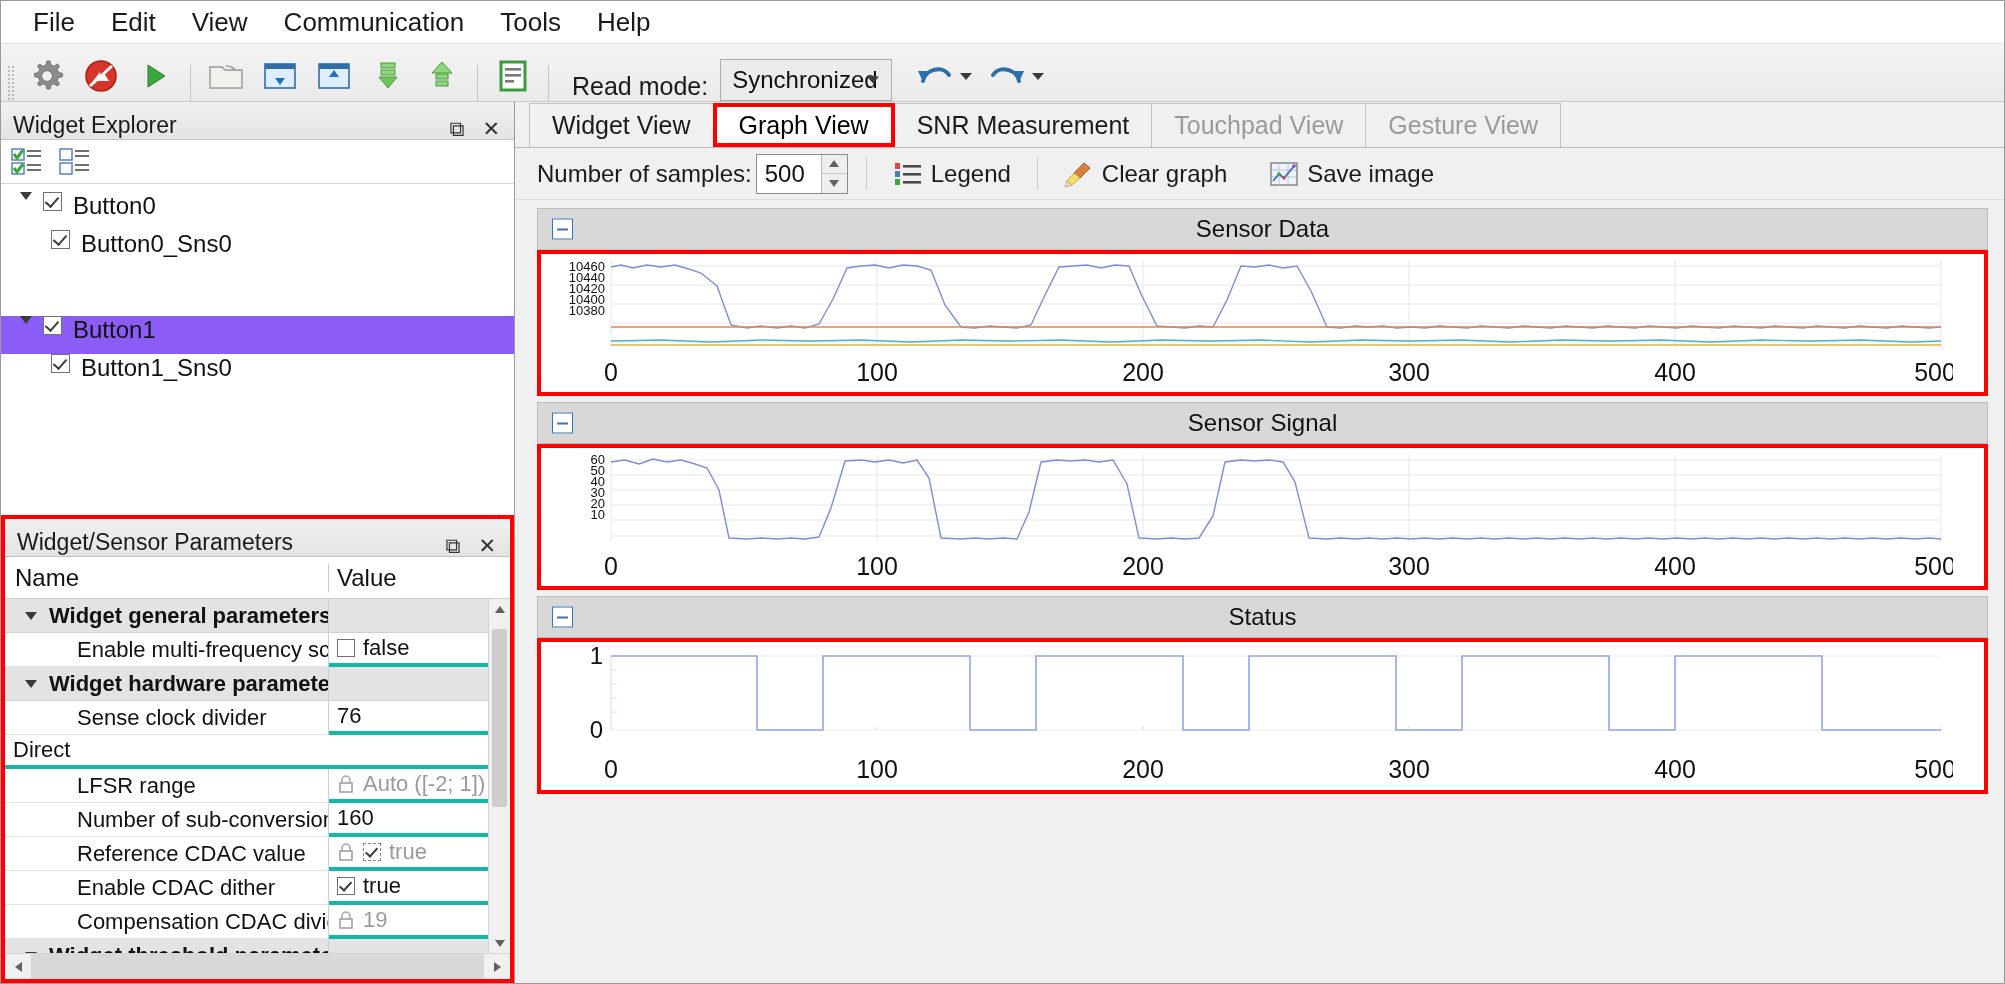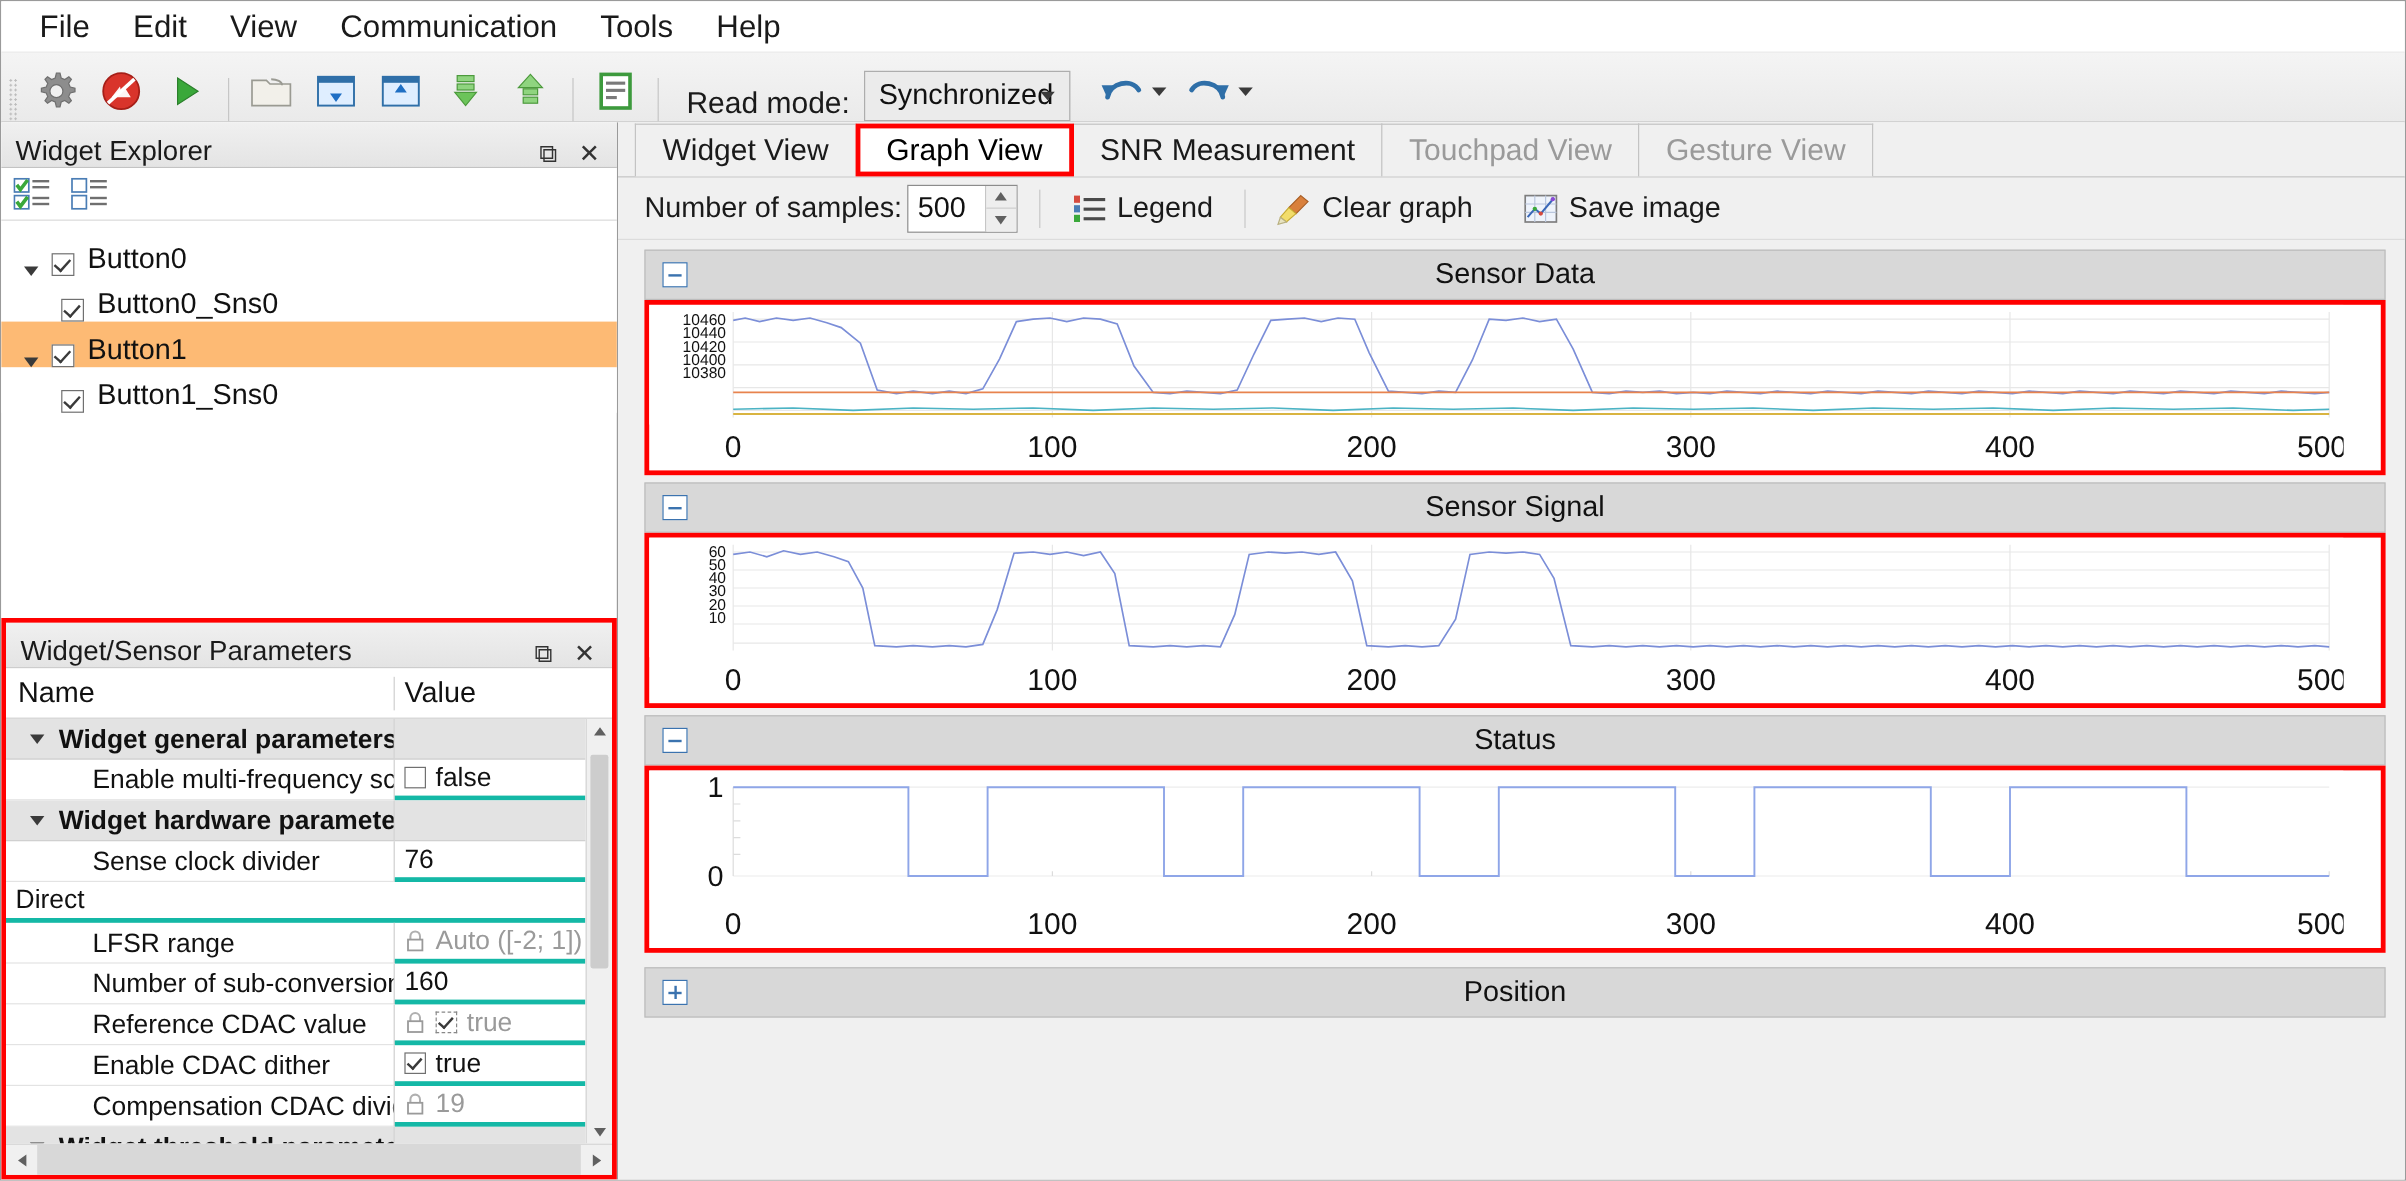--- a/index.html
+++ b/index.html
@@ -117,25 +117,25 @@
 
   .we-toolbar {
     height: 44px; background: #fff;
     border-bottom: 1px solid #d5d5d5;
     display: flex; align-items: center; gap: 14px;
     padding-left: 10px;
   }
 
   .tree { flex: 0 0 auto; background: #fff; padding-top: 8px; }
   .tree-row {
-    height: 38px; display: flex; align-items: flex-end;
+    height: 38px; display: flex; align-items: flex-start;
     font-size: 24px; color: #111; padding-left: 8px;
     cursor: default; white-space: nowrap;
   }
-  .tree-row.selected { background: #fdba74; }
+  .tree-row.selected { background: #8b5cf6; margin-top: 48px; }
   .tw { width: 34px; display:flex; align-items:center; justify-content:center; }
   .chev {
     width: 0; height: 0;
     border-left: 6px solid transparent;
     border-right: 6px solid transparent;
     border-top: 8px solid #3a3a3a;
   }
   .cbx {
     width: 19px; height: 19px; border: 1px solid #707070;
     background: #fff; position: relative; margin-right: 11px; flex: 0 0 auto;
@@ -837,24 +837,17 @@
               <text x="70" y="28">0</text>
                 <text x="336" y="28">100</text>
                 <text x="602" y="28">200</text>
               <text x="868" y="28">300</text>
                 <text x="1134" y="28">400</text>
                 <text x="1394" y="28">500</text>
             </g>
           </svg>
         </div>
 
-        <div class="panel-header" style="margin-top:12px">
-          <span class="expander">
-            <span class="bar"></span>
-              <span class="bar v"></span>
-          </span>
-          <span>Position</span>
-        </div>
 
       </div>
     </div>
   </div>
 </div>
 
 </body></html>

